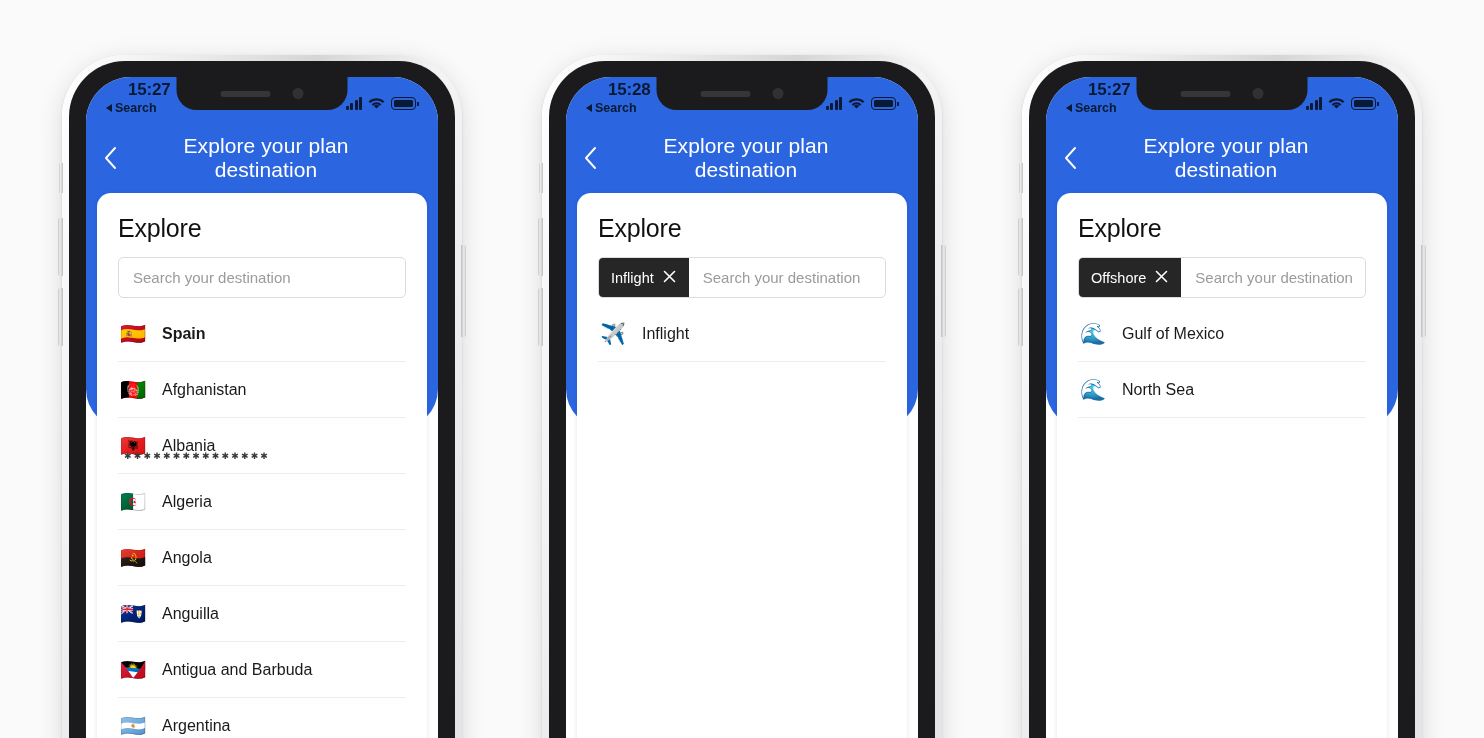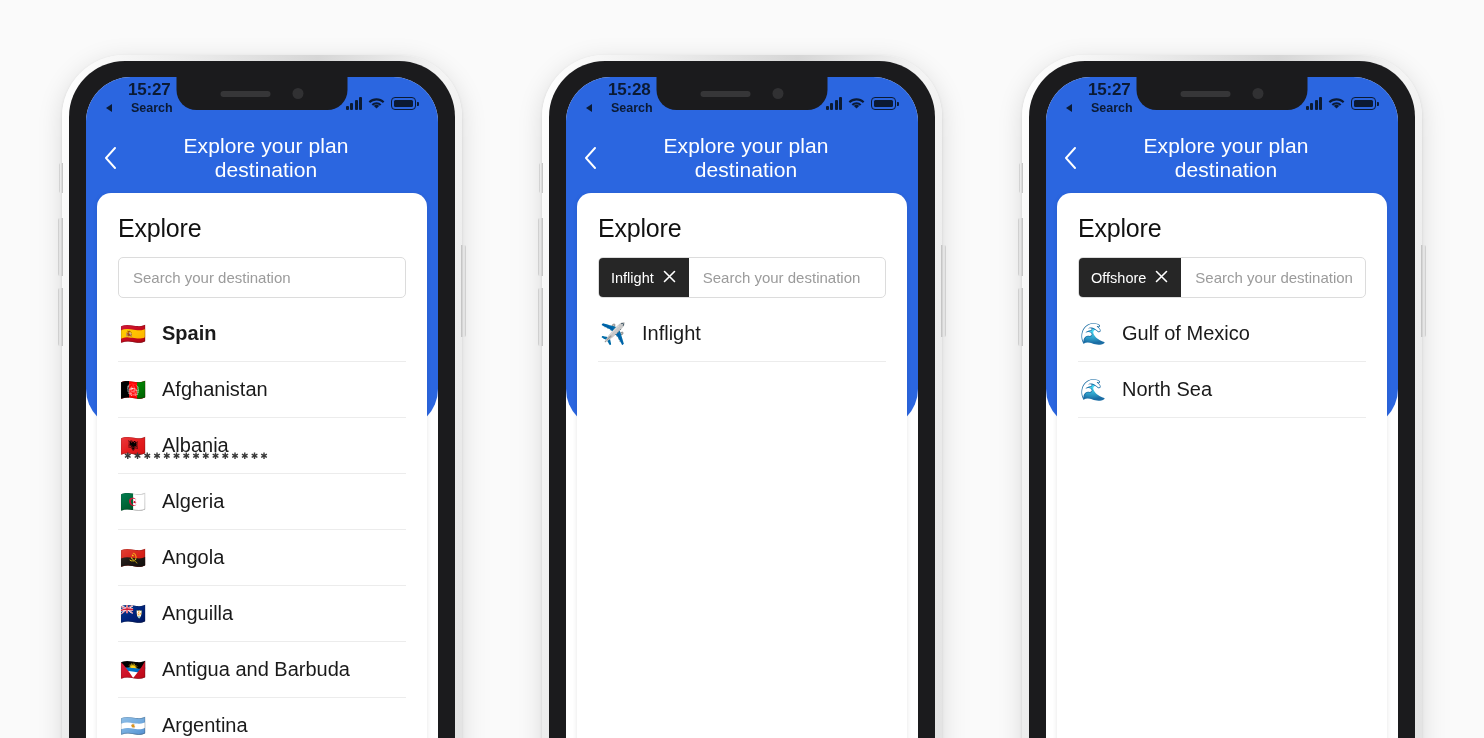--- a/index.html
+++ b/index.html
@@ -119,21 +119,21 @@
     font-weight: bold;
     letter-spacing: -0.2px;
   }
   .status-back {
     position: absolute;
     left: 20px; top: 24px;
     font-size: 12.5px;
     font-weight: bold;
     display: flex;
     align-items: center;
-    gap: 19px;
+    gap: 3px;
     text-align: center;
   }
   .back-tri {
     width: 0; height: 0;
     border-top: 4px solid transparent;
     border-bottom: 4px solid transparent;
     border-right: 6px solid #0b1a33;
   }
   .status-right {
     position: absolute;
@@ -269,21 +269,21 @@
   }
   .result-row:last-child { border-bottom: 1px solid #ececec; }
   .row-flag {
     width: 30px;
     font-size: 21px;
     line-height: 1;
     text-align: center;
     flex: 0 0 30px;
   }
   .row-label {
-    font-size: 20px;
+    font-size: 16px;
     color: #1a1a1a;
   }
   .result-row.selected .row-label { font-weight: bold; }
   .row-stars {
     position: absolute;
     left: 6px;
     top: 34px;
     font-size: 9px;
     letter-spacing: 2.2px;
     color: #3a3a3a;

